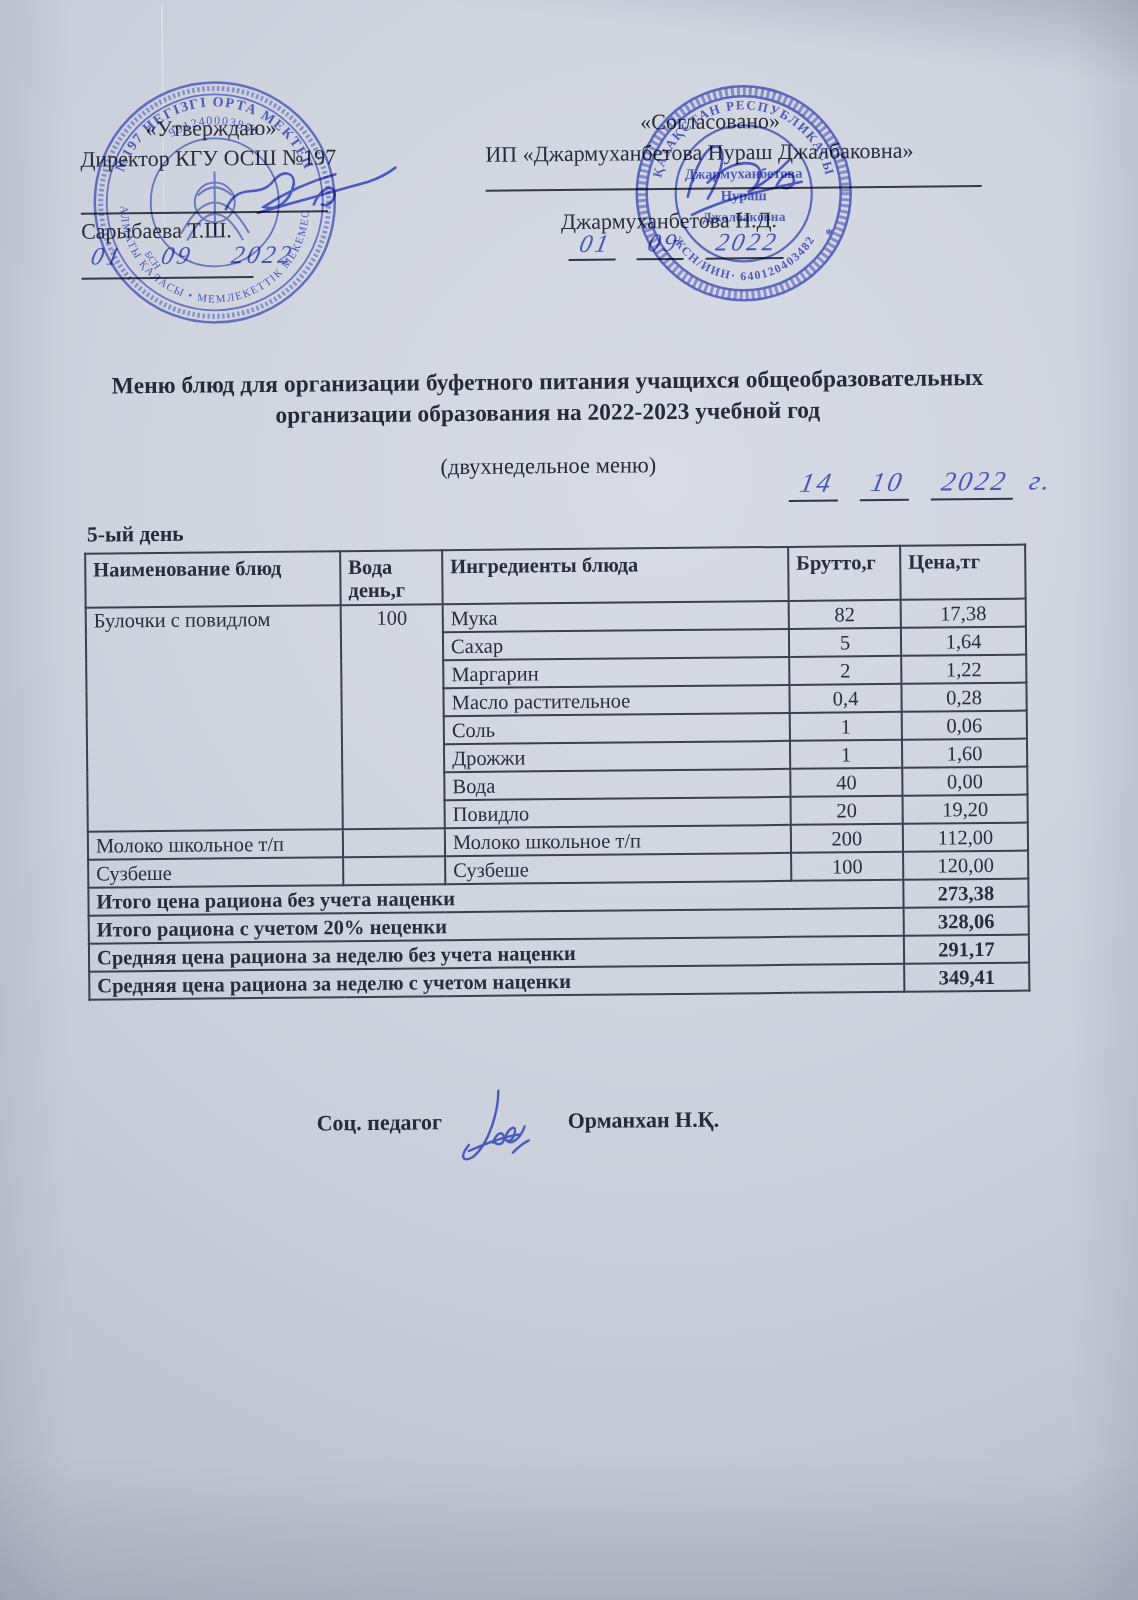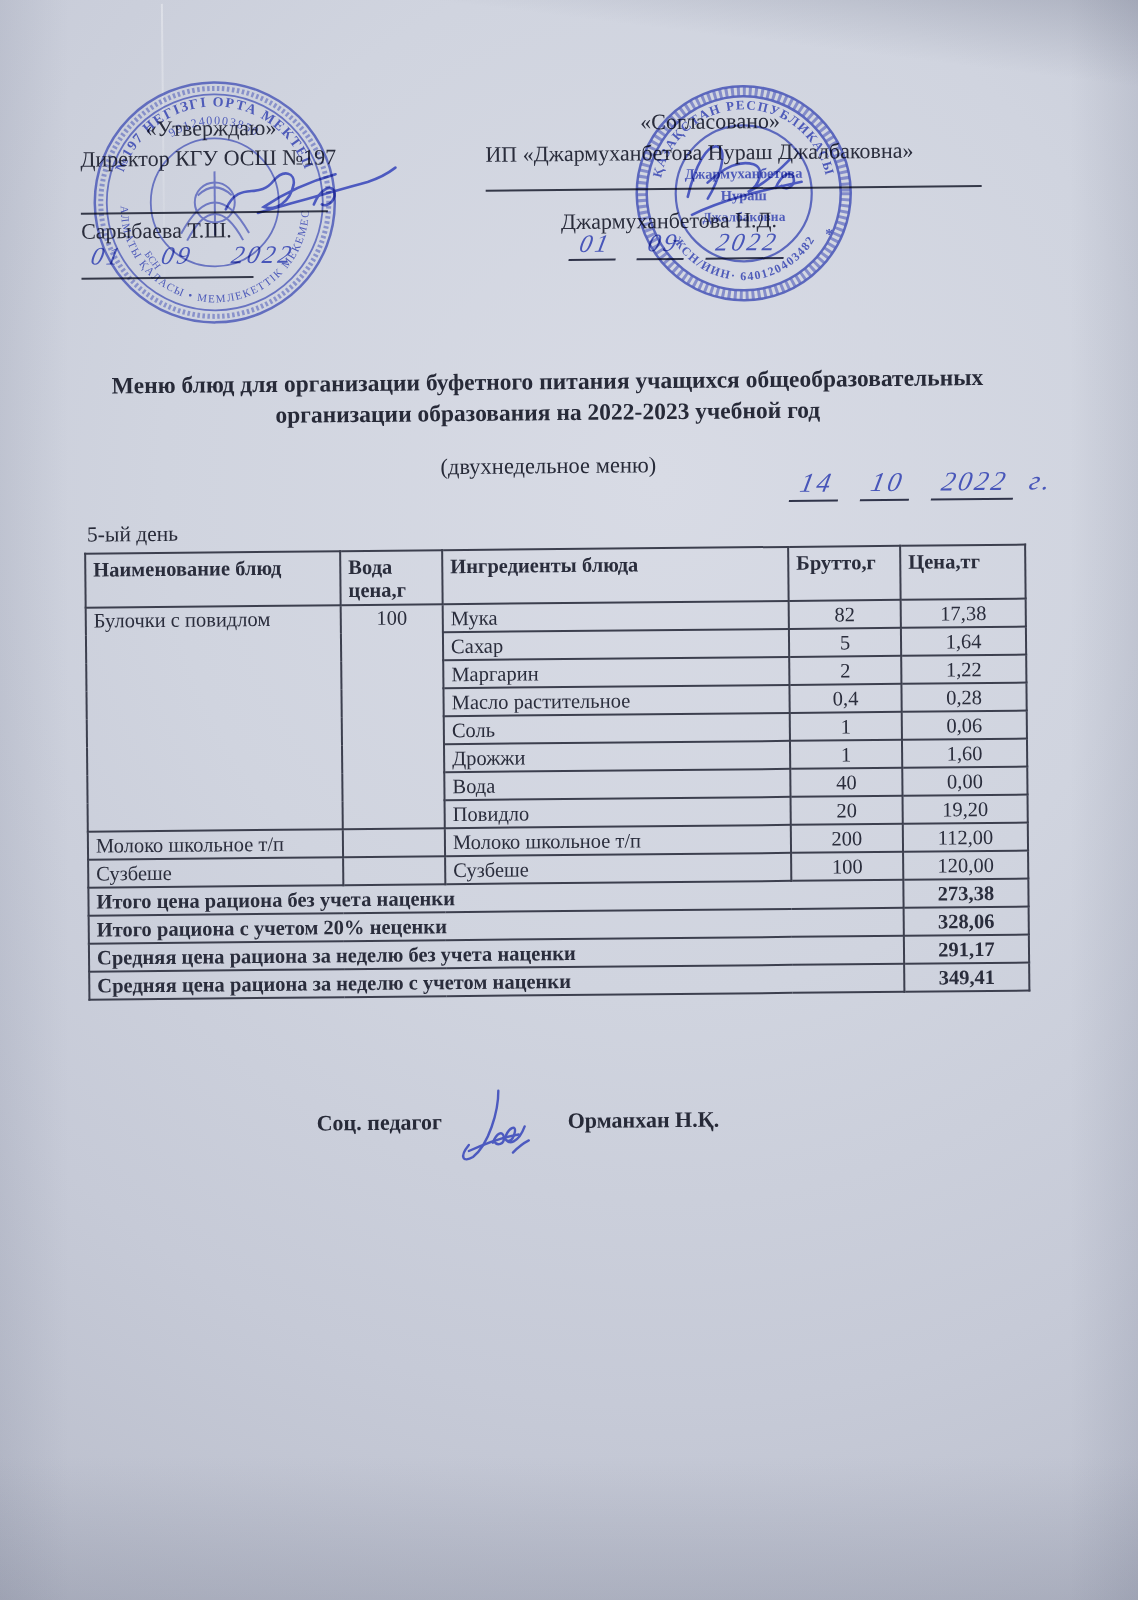--- a/index.html
+++ b/index.html
@@ -24,21 +24,21 @@
   .sigline{border-bottom:2px solid #343848;height:0;}
   .hand{
     font-style:italic;color:#4856b9;font-size:25px;letter-spacing:3px;
     transform:skewX(-12deg);transform-origin:left bottom;white-space:nowrap;
     mix-blend-mode:multiply;font-weight:500;
   }
   .hand-part{display:inline-block;border-bottom:2.5px solid #30344a;padding:0 8px 1px 8px;margin-right:12px;}
   .hand-part.noline{border-bottom:none;margin-right:0;padding:0 2px;}
   .title{font-size:23.5px;font-weight:bold;text-align:center;line-height:31px;}
   .subtitle{font-size:22.5px;text-align:center;}
-  .daylabel{font-size:21.5px;font-weight:normal;text-align:right;}
+  .daylabel{font-size:21.5px;font-weight:bold;text-align:right;}
   table.menu{border-collapse:collapse;table-layout:fixed;width:940px;
     font-size:20.5px;color:#2a2d3c;}
   table.menu td,table.menu th{border:2px solid #3c3f4e;padding:1px 7px;line-height:1.12;
     overflow:hidden;white-space:nowrap;}
   table.menu th{text-align:left;font-weight:bold;vertical-align:top;padding-top:4px;}
   .vt{vertical-align:top;}
   .num{text-align:center;}
   .rowh{height:28px;}
   .sum-label{font-weight:bold;}
   .sum-val{font-weight:bold;text-align:center;}
@@ -183,21 +183,21 @@
         <col style="width:102px;">
         <col style="width:346px;">
         <col style="width:112px;">
         <col style="width:125px;">
     </colgroup>
     <tbody>
       <tr style="height:54px;">
         <th>Наименование блюд</th>
         <th>
           <div>Вода</div>
-          <div>цена,г</div>
+          <div>день,г</div>
         </th>
         <th>Ингредиенты блюда</th>
         <th>Брутто,г</th>
         <th>Цена,тг</th>
       </tr>
       <tr class="rowh">
         <td class="vt" rowspan="8">Булочки с повидлом</td>
         <td class="vt num" rowspan="8">100</td>
         <td>Мука</td>
         <td class="num">82</td>

